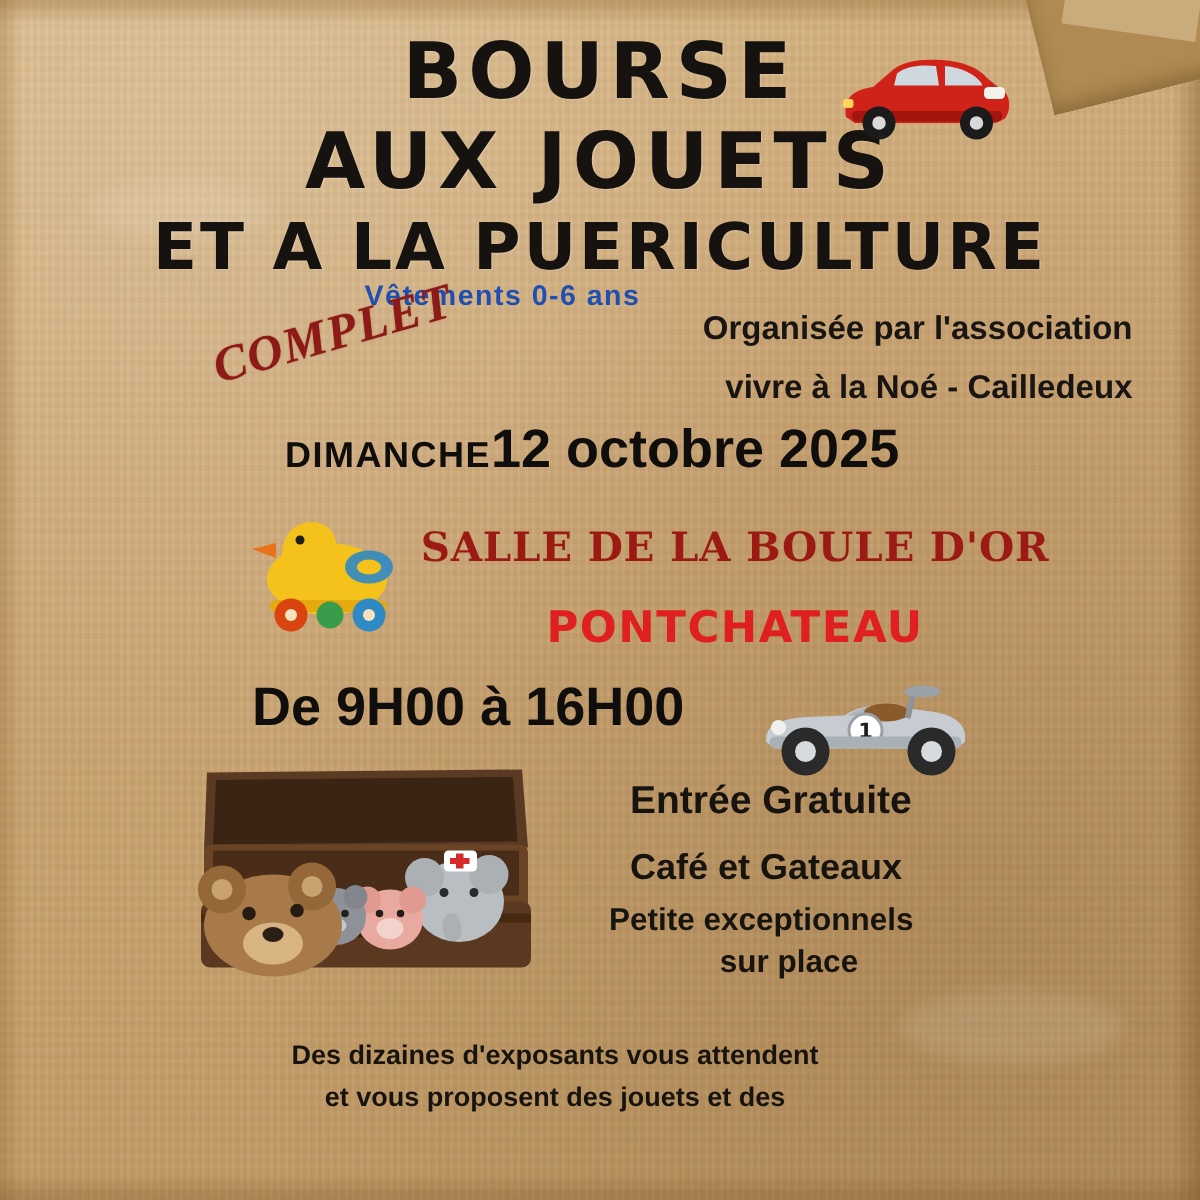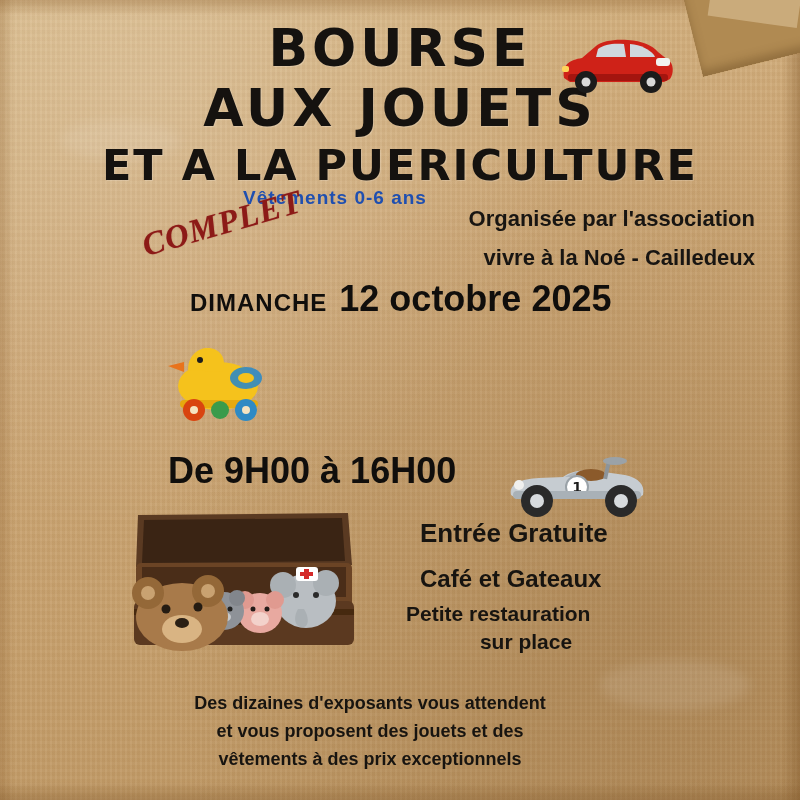--- a/index.html
+++ b/index.html
@@ -139,21 +139,21 @@
   .date-row {
     position: absolute;
     left: 190px;
     top: 278px;
     width: 520px;
     color: #100e0c;
     font-weight: bold;
     white-space: nowrap;
   }
   .date-word { font-size: 24px; letter-spacing: 1px; }
-  .date-value { font-size: 36px; margin-left: 12px; }
+  .date-value { font-size: 36px; margin-left: 0; }
 
   .venue {
     position: absolute;
     left: 280px;
     top: 350px;
     width: 420px;
     text-align: center;
   }
   .venue-name {
     font-family: "DejaVu Serif", serif;
@@ -298,20 +298,24 @@
         <rect x="20" y="70" width="78" height="8" rx="4" fill="#e6a90f"></rect>
         <circle cx="34" cy="80" r="11" fill="#d9440f"></circle>
         <circle cx="34" cy="80" r="4" fill="#f5e3c0"></circle>
         <circle cx="86" cy="80" r="11" fill="#2f8ac4"></circle>
         <circle cx="86" cy="80" r="4" fill="#f5e3c0"></circle>
         <circle cx="60" cy="80" r="9" fill="#3a9b4b"></circle>
       </g>
     </svg>
   </div>
 
+  <div class="venue">
+    <div class="venue-name">SALLE DE LA BOULE D'OR</div>
+    <div class="venue-city">PONTCHATEAU</div>
+  </div>
 
   <div class="hours">De 9H00 à 16H00</div>
 
   <div class="ill pedal">
     <svg width="145" height="90" viewBox="0 0 145 90">
       <g>
         <path d="M6 60 C4 48 16 44 34 43 L58 42 C66 36 78 34 92 36 L120 40 C134 43 140 50 138 60 L132 64 L12 64 Z" fill="#c6ccd1"></path>
         <path d="M60 42 C70 35 84 34 96 37 L100 42 Z" fill="#aeb5bb"></path>
         <ellipse cx="86" cy="40" rx="15" ry="6" fill="#8b5a2b"></ellipse>
         <rect x="100" y="26" width="4" height="18" fill="#8c949a" transform="rotate(12 102 35)"></rect>
@@ -324,21 +328,21 @@
         <circle cx="116" cy="66" r="16" fill="#2a2a2a"></circle>
         <circle cx="116" cy="66" r="7" fill="#d7dbde"></circle>
         <circle cx="14" cy="50" r="5" fill="#f0f0ee"></circle>
       </g>
     </svg>
   </div>
 
   <div class="entry">Entrée Gratuite</div>
   <div class="cafe">Café et Gateaux</div>
   <div class="resto">
-    <span>Petite restauration</span>
+    <span>Petite exceptionnels</span>
     <span class="l2">sur place</span>
   </div>
 
   <div class="ill suitcase">
     <svg width="245" height="150" viewBox="0 0 245 150">
       <g>
 
         <path d="M18 10 L228 8 L232 60 L16 62 Z" fill="#5a3a22"></path>
         <path d="M24 15 L222 13 L225 56 L22 58 Z" fill="#3a2414"></path>
 
@@ -391,16 +395,15 @@
           <circle cx="78" cy="102" r="4.5" fill="#241b12"></circle>
           <ellipse cx="62" cy="118" rx="7" ry="5" fill="#2a1f14"></ellipse>
         </g>
       </g>
     </svg>
   </div>
 
   <div class="footer">
     <div>Des dizaines d'exposants vous attendent</div>
     <div>et vous proposent des jouets et des</div>
-    <div>vêtements à des prix exceptionnels</div>
   </div>
 
 </div>
 
 </body></html>

